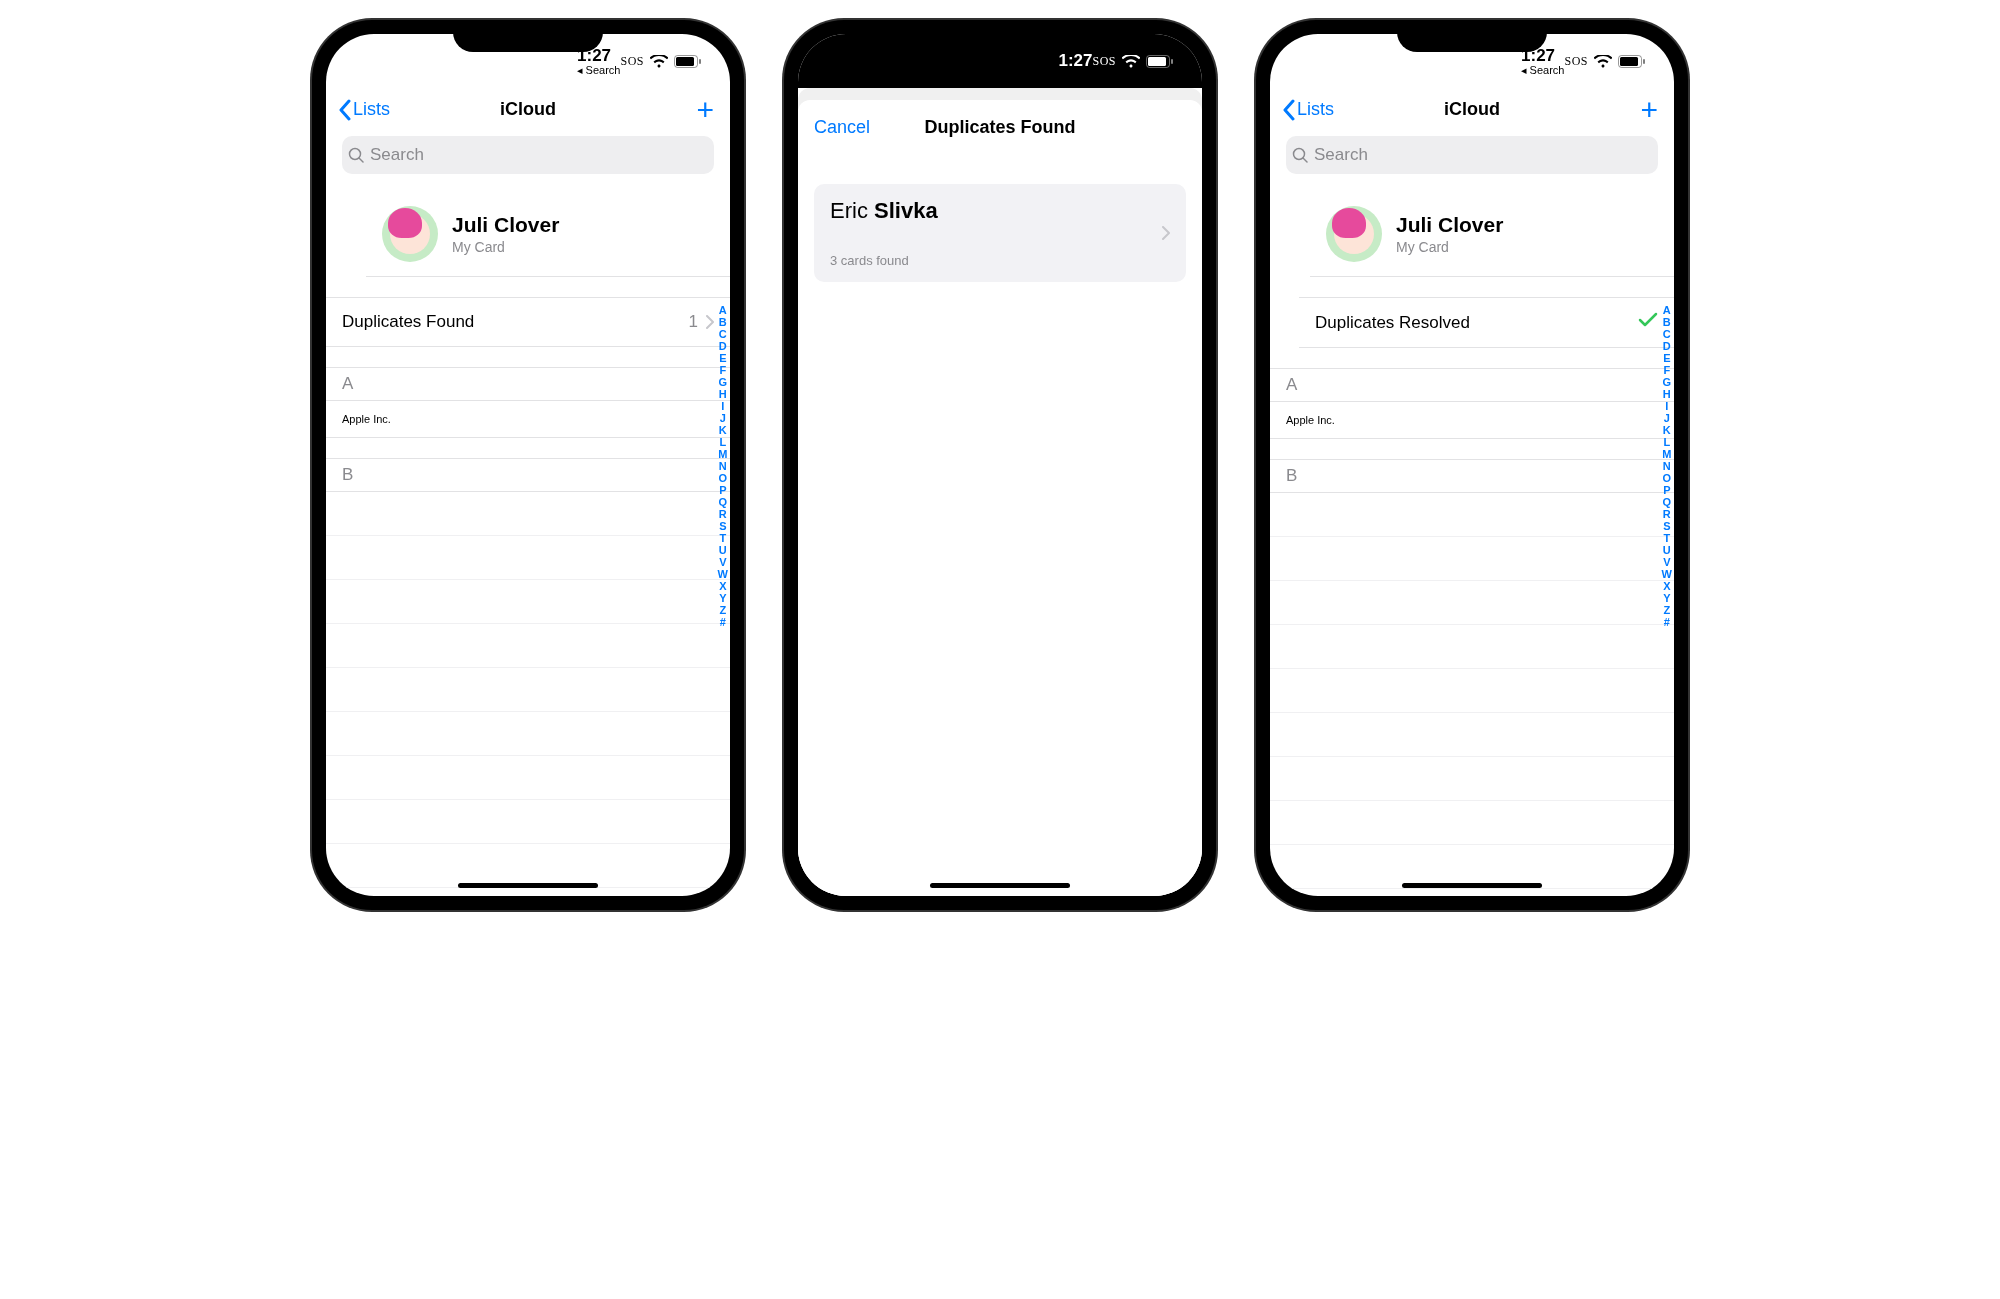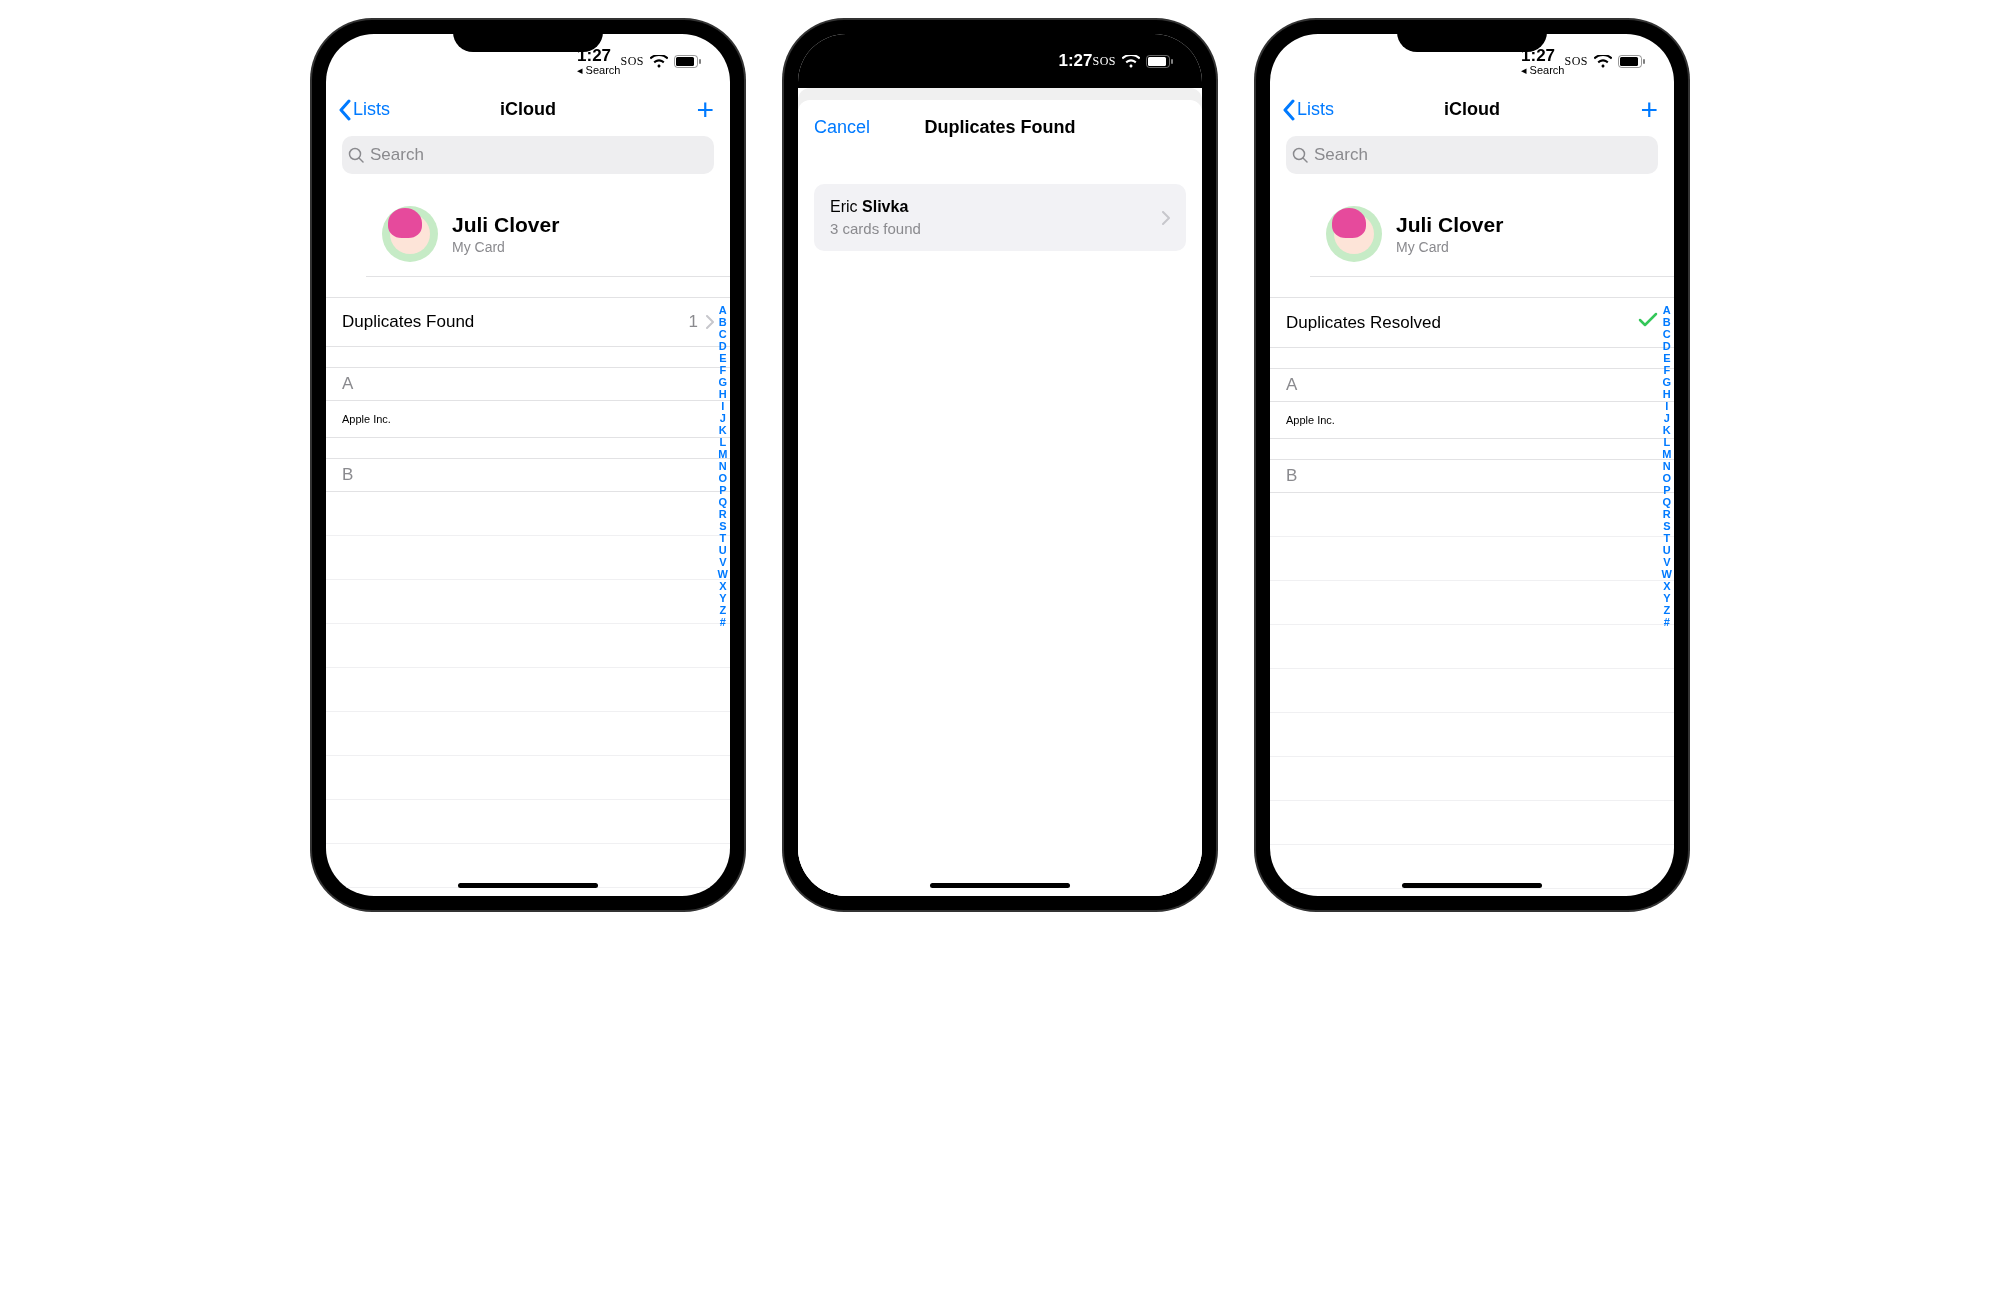--- a/index.html
+++ b/index.html
@@ -203,24 +203,24 @@
   .dup-card {
     margin: 30px 16px 0 16px;
     background: #f2f2f5;
     border-radius: 10px;
     padding: 14px 16px;
     display: flex;
     align-items: center;
     justify-content: space-between;
   }
   .dup-card-left { display: flex; flex-direction: column; gap: 4px; }
-  .dup-card-name { font-size: 16px; }
+  .dup-card-name { font-size: 22px; }
   .dup-card-name .first { font-weight: 400; }
   .dup-card-name .last { font-weight: 600; }
-  .dup-card-sub { font-size: 15px; color: #8a8a8e; }
+  .dup-card-sub { font-size: 13px; color: #8a8a8e; margin-top: 25px; }
   .sheet-footer {
     margin-top: auto;
     padding: 0 16px 40px 16px;
     display: flex;
     flex-direction: column;
     gap: 20px;
     align-items: center;
   }
   .merge-btn {
     width: 100%;
@@ -468,21 +468,21 @@
       <div class="avatar">
         <div class="avatar-face"></div>
         <div class="avatar-hair"></div>
       </div>
       <div class="my-card-text">
         <span class="my-card-name">Juli Clover</span>
         <span class="my-card-sub">My Card</span>
       </div>
     </div>
 
-    <div class="dup-row" style="border-top:0.5px solid #e2e2e4; margin-top:20px;">
+    <div class="dup-row" style="border-top:0.5px solid #e2e2e4; margin-top:20px;margin-left:29px;">
       <span>Duplicates Resolved</span>
       <span class="checkmark">
         <svg width="20" height="16" viewBox="0 0 20 16">
             <path d="M2 8l5 5L18 2" stroke="#34c759" stroke-width="2.5" fill="none" stroke-linecap="round" stroke-linejoin="round"></path>
           </svg>
       </span>
     </div>
 
     <div class="section-header top-border">A</div>
     <div class="contact-row"><span>Apple Inc.</span></div>

